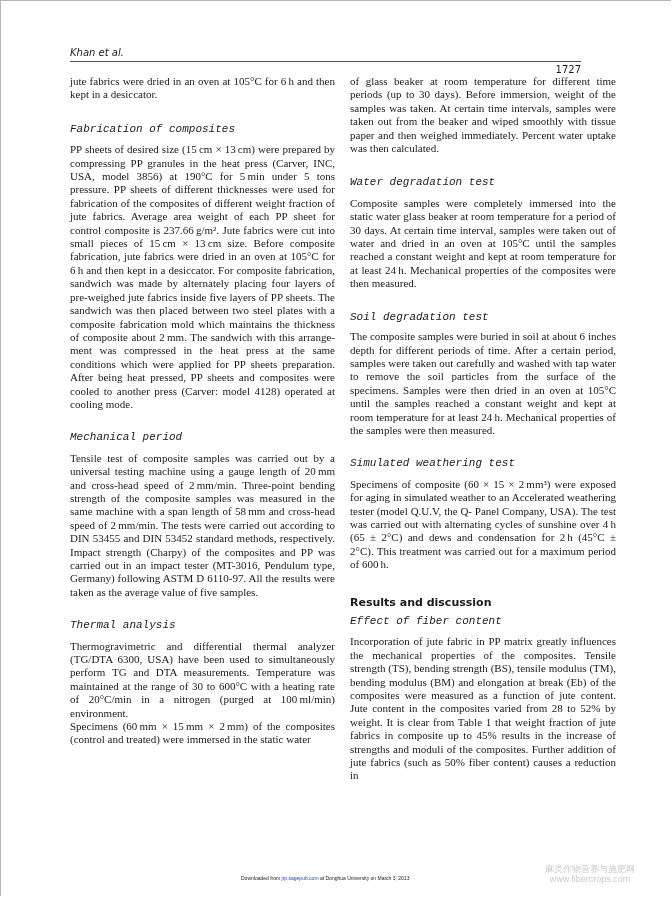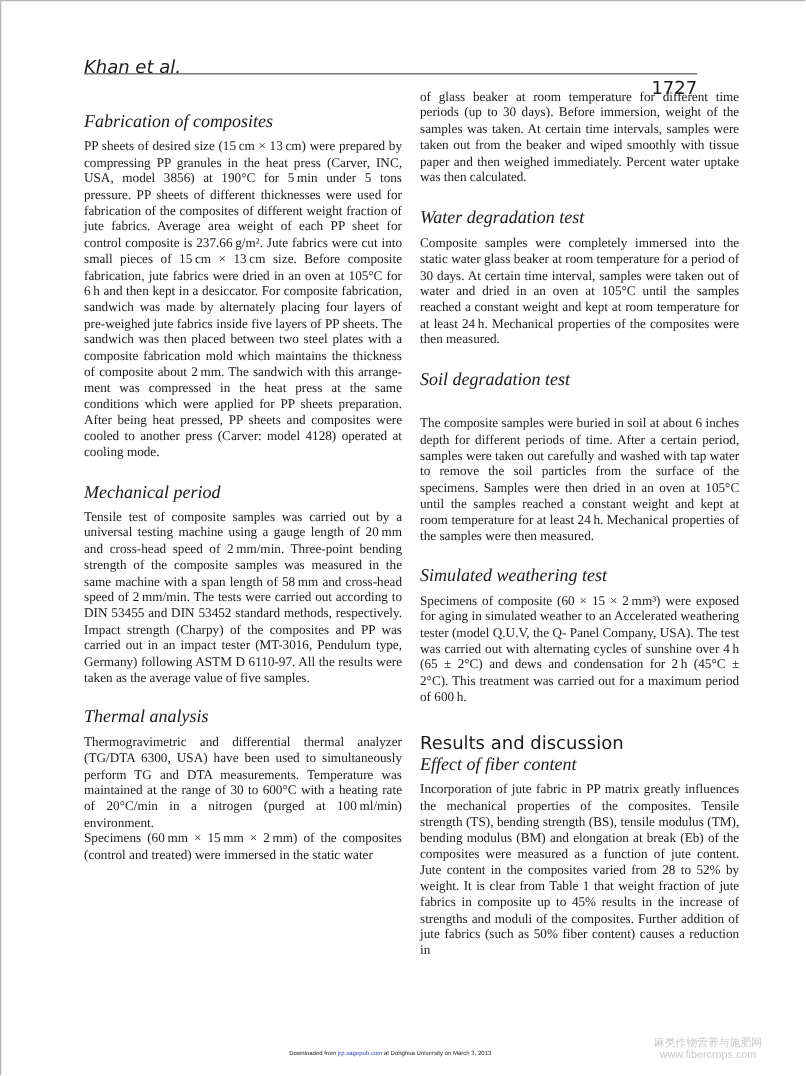--- a/index.html
+++ b/index.html
@@ -12,39 +12,39 @@
   }
   .frame {
     position: absolute; left: 0; top: 0; width: 671px; height: 896px;
     border-top: 1px solid #b5b5b5; border-left: 1px solid #b5b5b5;
     box-sizing: border-box;
   }
   .running-head {
     position: absolute; left: 70px; top: 43px; width: 511px;
     height: 18px; border-bottom: 1px solid #555;
     font-family: "DejaVu Sans", "Liberation Sans", sans-serif;
-    font-size: 15px;
+    font-size: 10px;
   }
   .running-head .author { position: absolute; left: 0; top: 4px; font-style: italic; }
   .running-head .page-no { position: absolute; right: 0; top: 21px; }
   .col {
     position: absolute; top: 75px; width: 265px;
     font-size: 11px; line-height: 13.4px; text-align: justify;
   }
   .col.left { left: 70px; }
   .col.right { left: 350px; width: 266px; }
   .col p { margin: 0; hyphens: manual; }
   .col h3 {
-    font-family: Liberation Serif, serif;
+    font-family: Liberation Mono, monospace;
     font-style: italic; font-weight: normal;
-    font-size: 15px; margin: 0; padding: 0;
+    font-size: 11px; margin: 0; padding: 0;
   }
   .col h2 {
     font-family: "DejaVu Sans", "Liberation Sans", sans-serif;
-    font-weight: normal; font-size: 15px; margin: 0;
+    font-weight: bold; font-size: 11px; margin: 0;
   }
   .footer {
     position: absolute; left: 241px; top: 875px;
     font-family: "Liberation Sans", sans-serif; font-size: 5px; color: #222;
   }
   .footer .link { color: #2a3fb0; }
   .watermark {
     position: absolute; left: 545px; top: 864px;
     font-family: Liberation Sans, sans-serif; color: #c9c9c9;
     font-size: 9px; line-height: 10px; text-align: center;
@@ -54,40 +54,41 @@
 <body>
 
 <div class="frame"></div>
 
 <div class="running-head">
   <span class="author">Khan et al.</span>
   <span class="page-no">1727</span>
 </div>
 
 <div class="col left">
+  <p>jute fabrics were dried in an oven at 105°C for 6 h and then kept in a desiccator.</p>
 
   <h3 style="margin-top:21px;margin-bottom:7px;">Fabrication of composites</h3>
   <p>PP sheets of desired size (15 cm × 13 cm) were prepared by compressing PP granules in the heat press (Carver, INC, USA, model 3856) at 190°C for 5 min under 5 tons pressure. PP sheets of different thicknesses were used for fabrication of the composites of different weight fraction of jute fabrics. Average area weight of each PP sheet for control composite is 237.66 g/m². Jute fabrics were cut into small pieces of 15 cm × 13 cm size. Before composite fabrication, jute fabrics were dried in an oven at 105°C for 6 h and then kept in a desiccator. For composite fabrication, sandwich was made by alternately placing four layers of pre-weighed jute fab­rics inside five layers of PP sheets. The sandwich was then placed between two steel plates with a composite fabrication mold which maintains the thickness of com­posite about 2 mm. The sandwich with this arrange­ment was compressed in the heat press at the same conditions which were applied for PP sheets prepar­ation. After being heat pressed, PP sheets and compos­ites were cooled to another press (Carver: model 4128) operated at cooling mode.</p>
 
   <h3 style="margin-top:20px;margin-bottom:7px;">Mechanical period</h3>
   <p>Tensile test of composite samples was carried out by a universal testing machine using a gauge length of 20 mm and cross-head speed of 2 mm/min. Three-point bending strength of the composite samples was measured in the same machine with a span length of 58 mm and cross-head speed of 2 mm/min. The tests were carried out according to DIN 53455 and DIN 53452 standard methods, respectively. Impact strength (Charpy) of the composites and PP was carried out in an impact tester (MT-3016, Pendulum type, Germany) following ASTM D 6110-97. All the results were taken as the average value of five samples.</p>
 
   <h3 style="margin-top:20px;margin-bottom:7px;">Thermal analysis</h3>
   <p>Thermogravimetric and differential thermal analyzer (TG/DTA 6300, USA) have been used to simultan­eously perform TG and DTA measurements. Temperature was maintained at the range of 30 to 600°C with a heating rate of 20°C/min in a nitrogen (purged at 100 ml/min) environment.</p>
 
   <p>Specimens (60 mm × 15 mm × 2 mm) of the composites (control and treated) were immersed in the static water</p>
 </div>
 
 <div class="col right">
   <p>of glass beaker at room temperature for different time periods (up to 30 days). Before immersion, weight of the samples was taken. At certain time intervals, sam­ples were taken out from the beaker and wiped smoothly with tissue paper and then weighed immedi­ately. Percent water uptake was then calculated.</p>
 
   <h3 style="margin-top:21px;margin-bottom:7px;">Water degradation test</h3>
   <p>Composite samples were completely immersed into the static water glass beaker at room temperature for a period of 30 days. At certain time interval, samples were taken out of water and dried in an oven at 105°C until the samples reached a constant weight and kept at room temperature for at least 24 h. Mechanical properties of the composites were then measured.</p>
 
-  <h3 style="margin-top:20px;margin-bottom:23px;">Soil degradation test</h3>
+  <h3 style="margin-top:20px;margin-bottom:6px;">Soil degradation test</h3>
   <p>The composite samples were buried in soil at about 6 inches depth for different periods of time. After a cer­tain period, samples were taken out carefully and washed with tap water to remove the soil particles from the surface of the specimens. Samples were then dried in an oven at 105°C until the samples reached a constant weight and kept at room temperature for at least 24 h. Mechanical properties of the samples were then measured.</p>
 
   <h3 style="margin-top:20px;margin-bottom:7px;">Simulated weathering test</h3>
   <p>Specimens of composite (60 × 15 × 2 mm³) were exposed for aging in simulated weather to an Accelerated wea­thering tester (model Q.U.V, the Q- Panel Company, USA). The test was carried out with alternating cycles of sunshine over 4 h (65 ± 2°C) and dews and condensa­tion for 2 h (45°C ± 2°C). This treatment was carried out for a maximum period of 600 h.</p>
 
   <h2 style="margin-top:24px;margin-bottom:6px;">Results and discussion</h2>
   <h3 style="margin-bottom:7px;">Effect of fiber content</h3>
   <p>Incorporation of jute fabric in PP matrix greatly influ­ences the mechanical properties of the composites. Tensile strength (TS), bending strength (BS), tensile modulus (TM), bending modulus (BM) and elongation at break (Eb) of the composites were measured as a function of jute content. Jute content in the composites varied from 28 to 52% by weight. It is clear from Table 1 that weight fraction of jute fabrics in composite up to 45% results in the increase of strengths and moduli of the composites. Further addition of jute fab­rics (such as 50% fiber content) causes a reduction in</p>
 </div>
 

